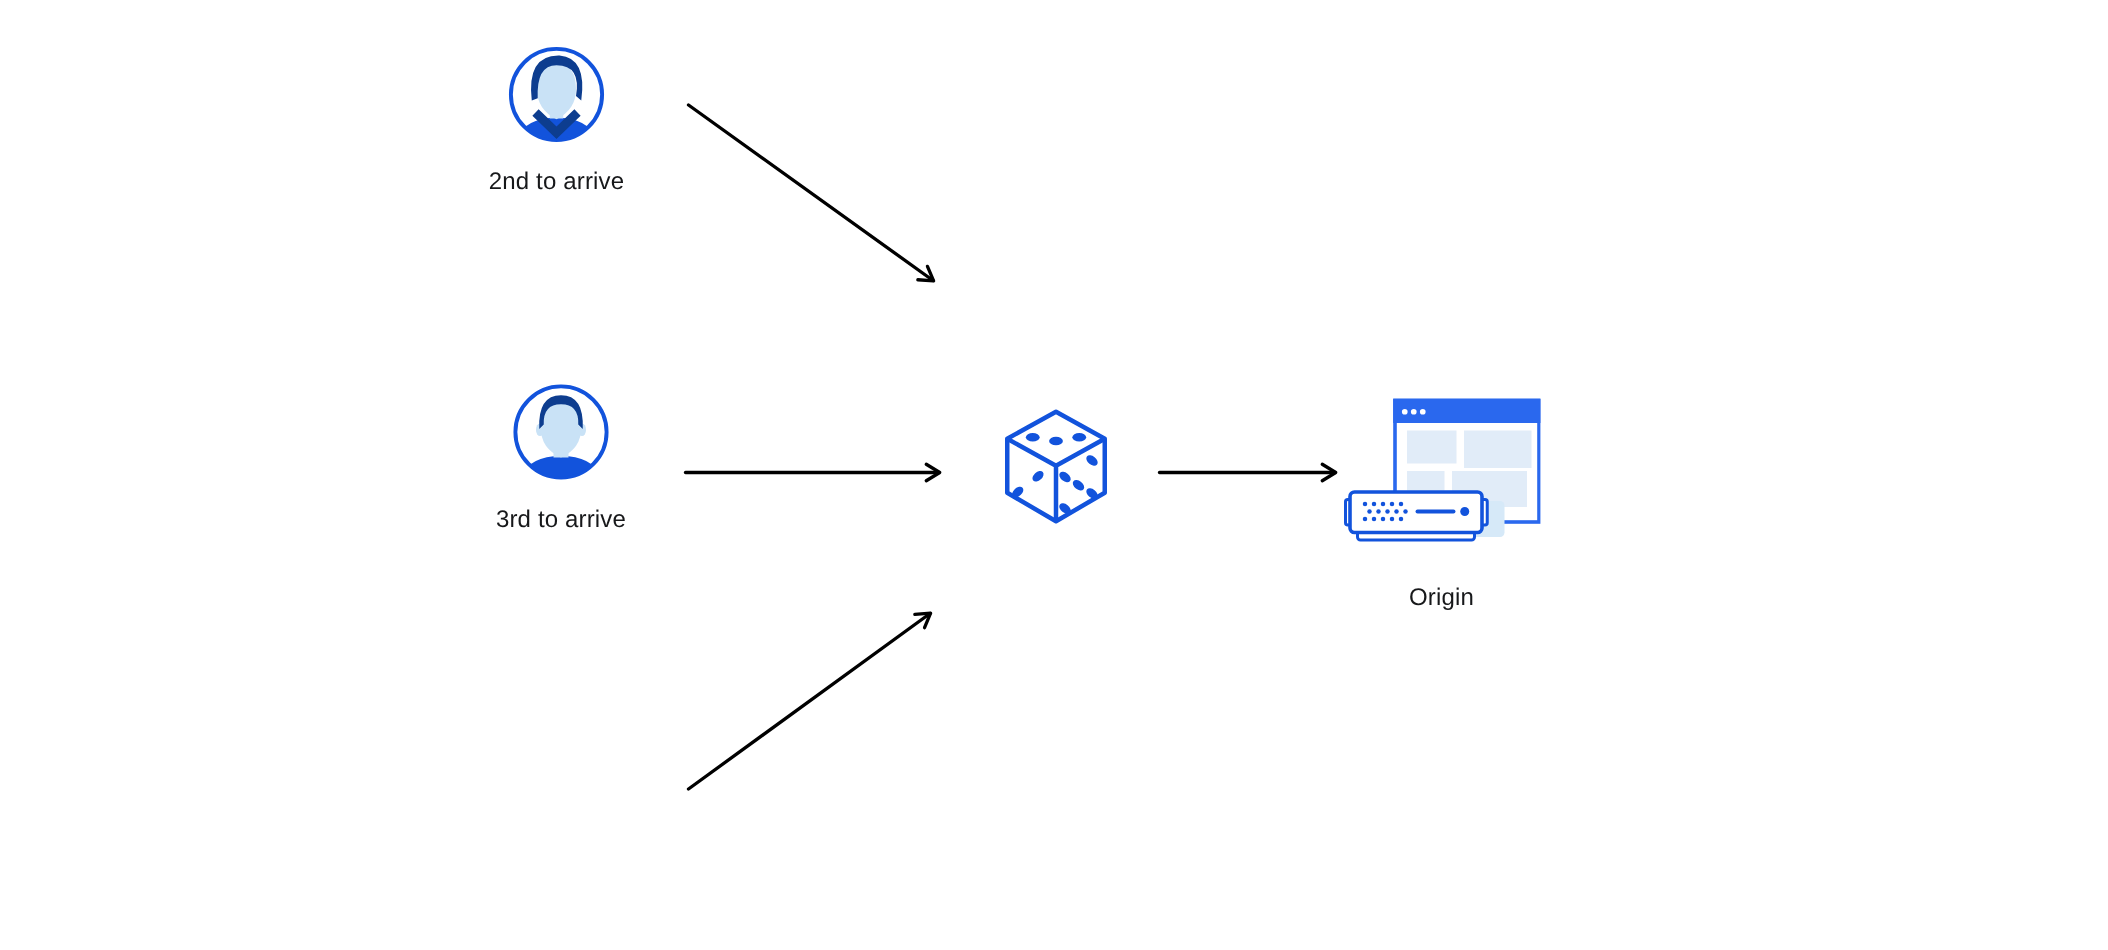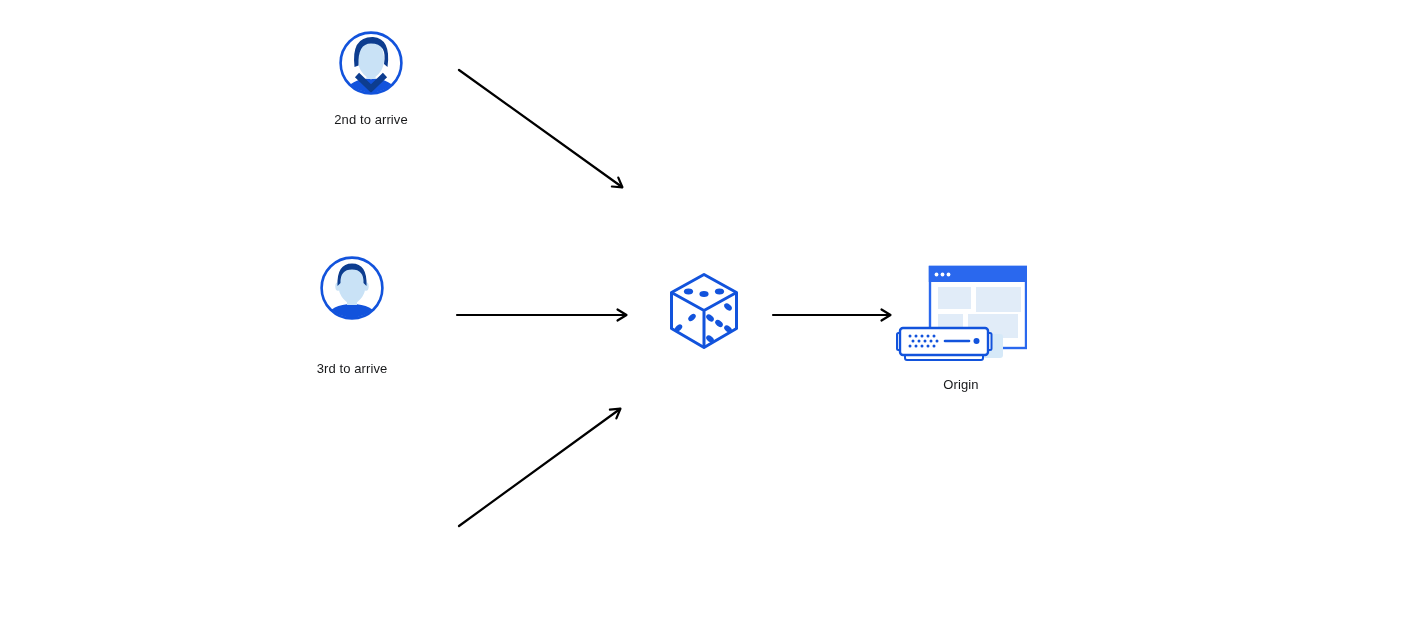--- a/index.html
+++ b/index.html
@@ -34,21 +34,21 @@
     stroke-linejoin: round;
   }
   .node {
     position: absolute;
     display: flex;
     flex-direction: column;
     align-items: center;
   }
   .node-label {
     margin-top: 17px;
-    font-size: 13px;
+    font-size: 16px;
     line-height: 1.15;
     color: var(--text, #17181a);
     letter-spacing: 0.1px;
     white-space: nowrap;
   }
   
   .f-white { fill: #ffffff; }
   .f-blue  { fill: var(--blue); }
   .f-navy  { fill: var(--dark-navy); }
   .f-skin  { fill: var(--skin-blue); }
@@ -88,21 +88,21 @@
         <path class="f-blue" d="M5,66 Q10,48.5 33,48.5 Q56,48.5 61,66 Z"></path>
         <path class="s-navy" d="M19,45 L33,58.5 L47,45" fill="none" stroke-width="6"></path>
         <rect class="f-skin" x="28.5" y="38" width="9" height="11"></rect>
         <path class="f-skin" d="M20,29.5 Q20,12.5 33,12.5 Q46,12.5 46,29.5 Q46,43 33,49.5 Q20,43 20,29.5 Z"></path>
         <path class="f-navy" d="M16.5,37 Q13,6.5 35,7 Q53.5,8.5 49.5,37 L46,34 Q49.5,13.5 33,13.5 Q19.5,13.5 20.5,35.5 Z"></path>
       </g>
     </svg>
     <div class="node-label">2nd to arrive</div>
   </div>
 
-  <div class="node" style="left:282px; top:255px; width:140px;gap:24px;">
+  <div class="node" style="left:304px; top:255px; width:140px;">
     <svg width="66" height="66" viewBox="0 0 66 66">
       <defs>
           <clipPath id="clipB">
             <circle cx="33" cy="33" r="29.6"></circle>
           </clipPath>
         </defs>
       <circle class="f-white s-blue" cx="33" cy="33" r="30.4" stroke-width="2.6"></circle>
       <g clip-path="url(#clipB)">
         <path class="f-blue" d="M5,66 Q10,49 33,49 Q56,49 61,66 Z"></path>
         <rect class="f-skin" x="28" y="38" width="10" height="12"></rect>
@@ -175,16 +175,16 @@
           <circle cx="15" cy="84" r="1.5"></circle>
             <circle cx="21" cy="84" r="1.5"></circle>
             <circle cx="27" cy="84" r="1.5"></circle>
             <circle cx="33" cy="84" r="1.5"></circle>
             <circle cx="39" cy="84" r="1.5"></circle>
           <circle cx="81.5" cy="79" r="3"></circle>
         </g>
         <line class="s-blue" x1="50" y1="79" x2="74" y2="79" stroke-width="2.6" stroke-linecap="round"></line>
       </g>
     </svg>
-    <div class="node-label" style="margin-top:14px;">Origin</div>
+    <div class="node-label" style="margin-top:26px;">Origin</div>
   </div>
 
 </div>
 
 </body></html>

